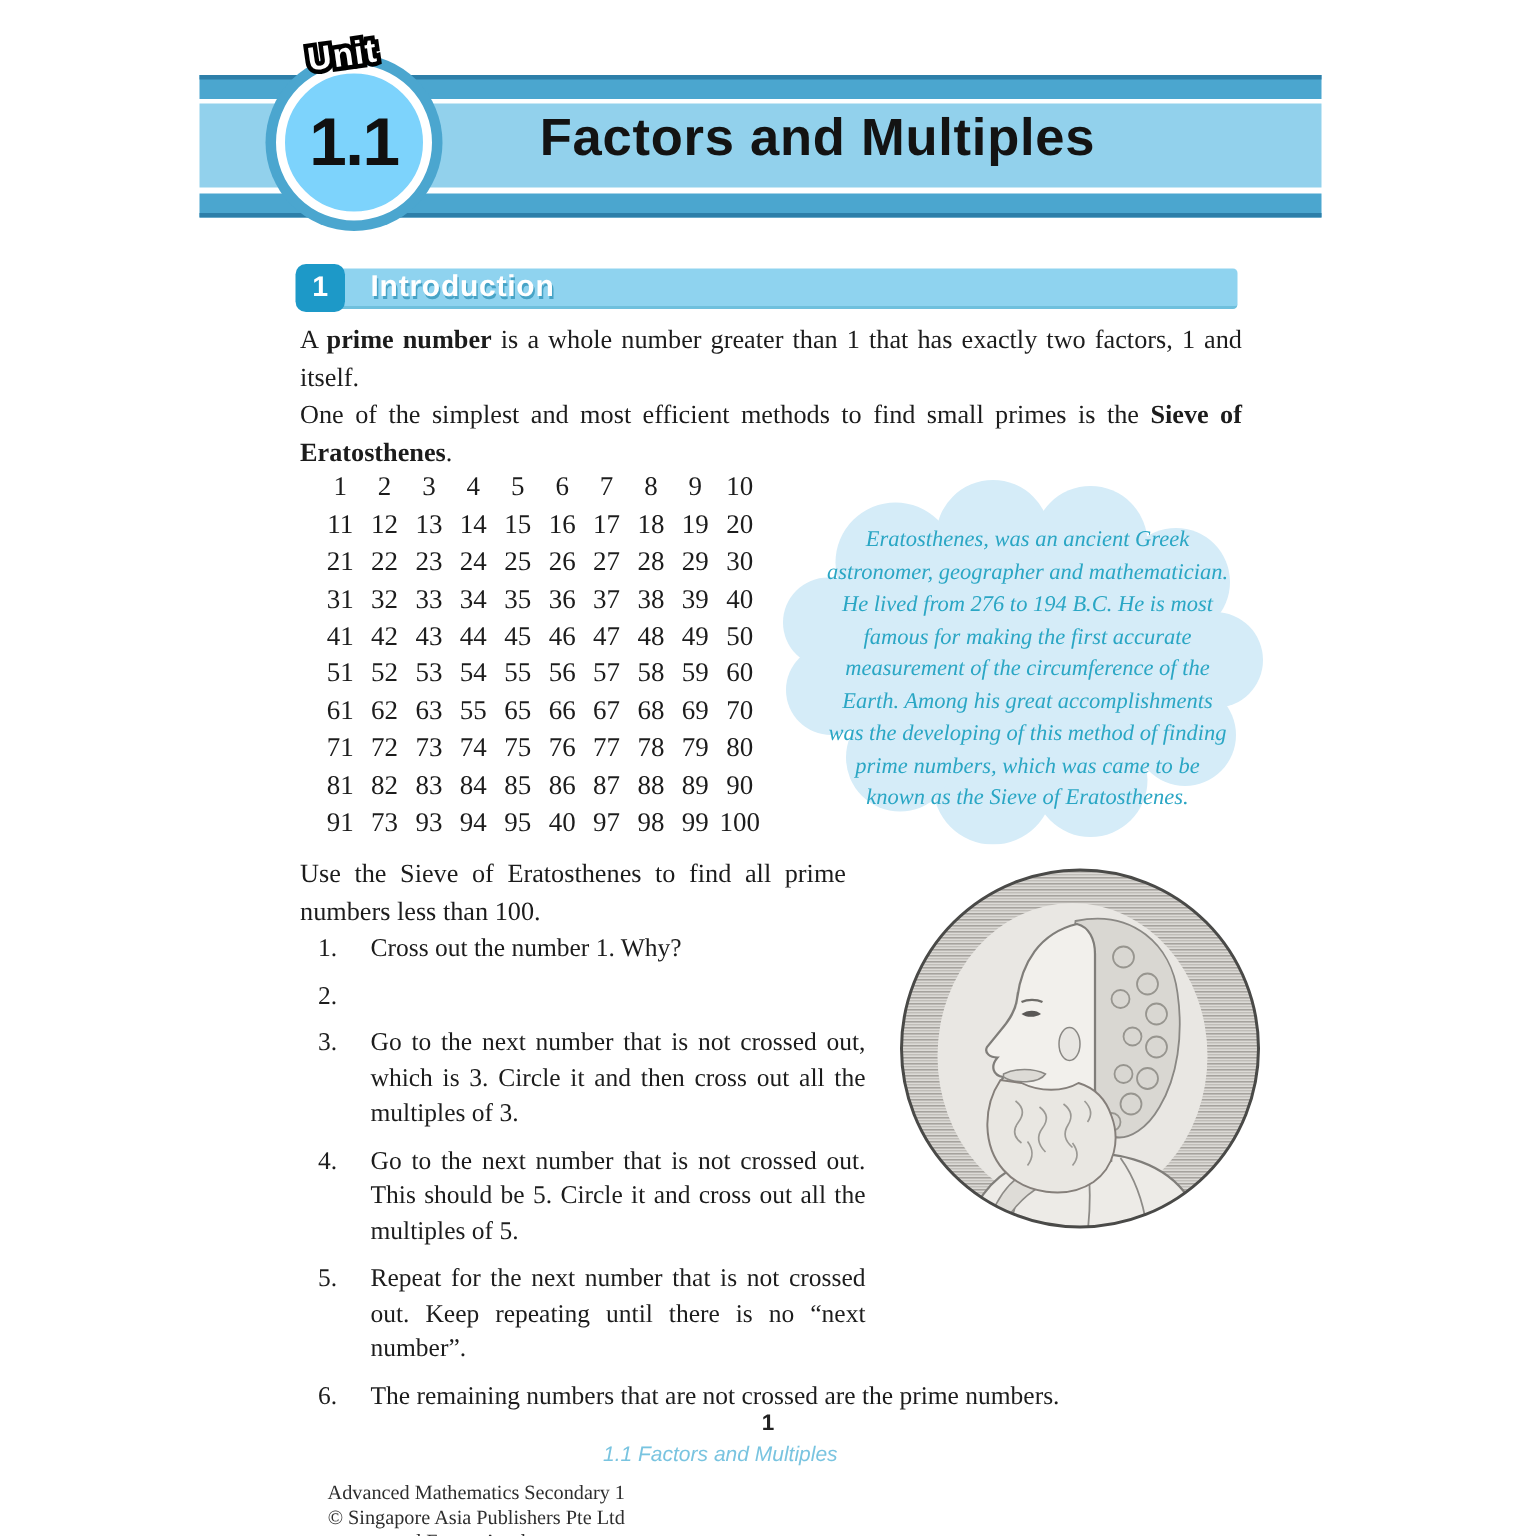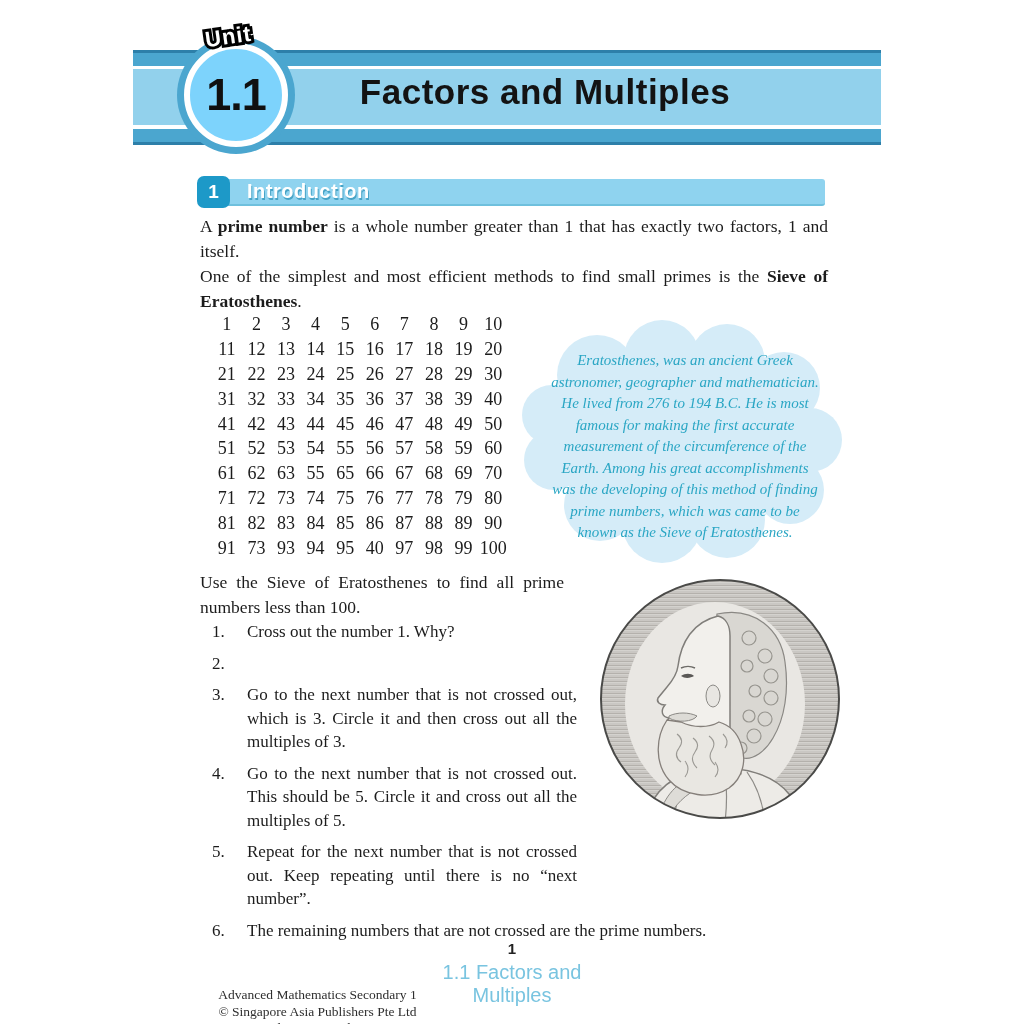--- a/index.html
+++ b/index.html
@@ -88,22 +88,22 @@
   .step.narrow{width:377px;}
   .step.wide{width:632px;}
 
   
   .portrait{left:597px;top:576px;width:246px;height:246px;}
 
   
   .footer-left{left:190px;top:987px;width:255px;text-align:center;font-size:13.5px;line-height:16.5px;color:#2e2e2e;}
   .footer-page{left:462px;top:940px;width:100px;text-align:center;
     font-family:"Liberation Sans","DejaVu Sans",sans-serif;font-weight:bold;font-size:15px;color:#222;}
-  .footer-ref{left:402px;top:961px;width:220px;text-align:center;
-    font-family:"Liberation Sans","DejaVu Sans",sans-serif;font-size:20px;color:var(--ref-blue);}
+  .footer-ref{left:402px;top:961px;width:220px;
+    font-family:"Liberation Sans","DejaVu Sans",sans-serif;font-style:italic;font-size:14px;color:var(--ref-blue);}
 </style>
 </head>
 <body>
 
 <div class="abs stripe-top"></div>
 <div class="abs band"></div>
 <div class="abs stripe-bottom"></div>
 <div class="abs unit-circle">
   <span>1.1</span>
 </div>

